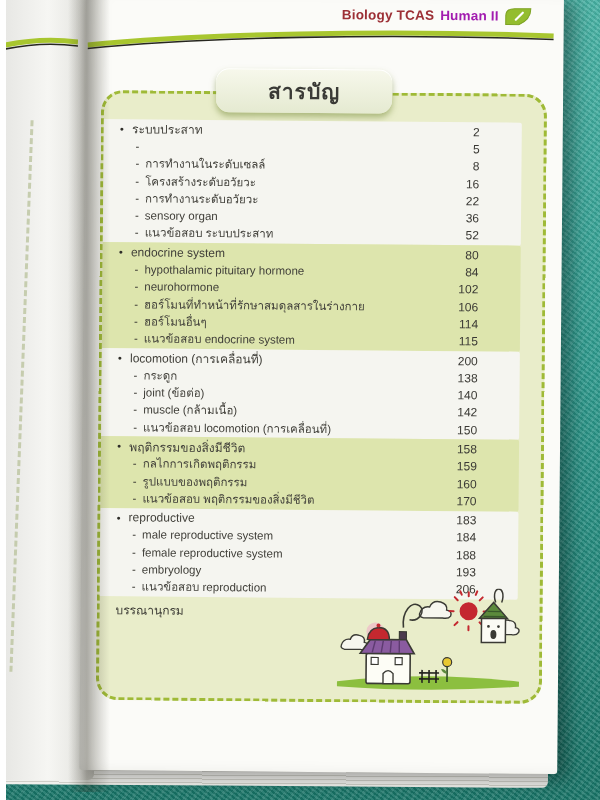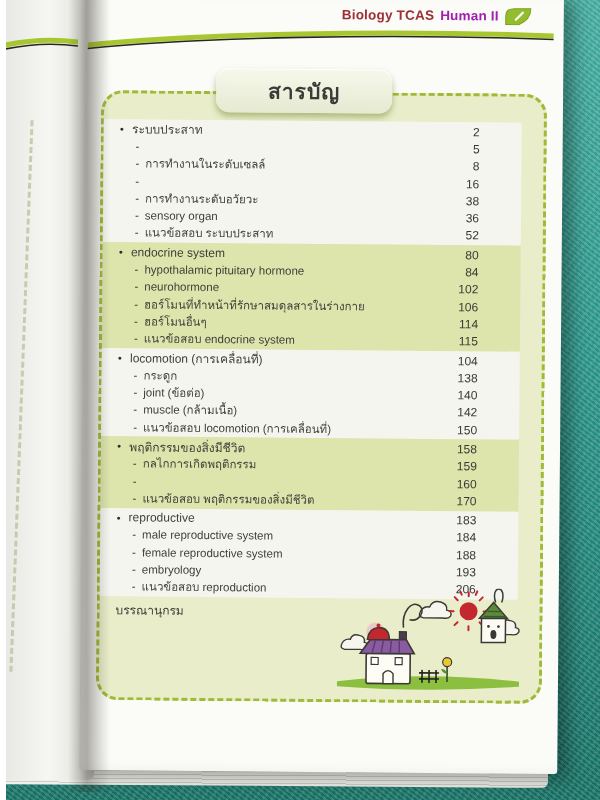--- a/index.html
+++ b/index.html
@@ -104,26 +104,27 @@
               <span class="pre">-</span>
               <span class="pg">5</span>
             </div>
             <div class="row lvl1">
               <span class="pre">-</span>
               <span class="lab">การทำงานในระดับเซลล์</span>
               <span class="pg">8</span>
             </div>
             <div class="row lvl1">
               <span class="pre">-</span>
+              <span class="lab">โครงสร้างระดับอวัยวะ</span>
               <span class="pg">16</span>
             </div>
             <div class="row lvl1">
               <span class="pre">-</span>
               <span class="lab">การทำงานระดับอวัยวะ</span>
-              <span class="pg">38</span>
+              <span class="pg">22</span>
             </div>
             <div class="row lvl1">
               <span class="pre">-</span>
               <span class="lab">sensory organ</span>
               <span class="pg">36</span>
             </div>
             <div class="row lvl1">
               <span class="pre">-</span>
               <span class="lab">แนวข้อสอบ ระบบประสาท</span>
               <span class="pg">52</span>
@@ -158,21 +159,21 @@
             <div class="row lvl1">
               <span class="pre">-</span>
               <span class="lab">แนวข้อสอบ endocrine system</span>
               <span class="pg">115</span>
             </div>
           </div>
           <div class="band band-white">
             <div class="row lvl0">
               <span class="pre">●</span>
               <span class="lab">locomotion (การเคลื่อนที่)</span>
-              <span class="pg">104</span>
+              <span class="pg">200</span>
             </div>
             <div class="row lvl1">
               <span class="pre">-</span>
               <span class="lab">กระดูก</span>
               <span class="pg">138</span>
             </div>
             <div class="row lvl1">
               <span class="pre">-</span>
               <span class="lab">joint (ข้อต่อ)</span>
               <span class="pg">140</span>
@@ -194,20 +195,21 @@
               <span class="lab">พฤติกรรมของสิ่งมีชีวิต</span>
               <span class="pg">158</span>
             </div>
             <div class="row lvl1">
               <span class="pre">-</span>
               <span class="lab">กลไกการเกิดพฤติกรรม</span>
               <span class="pg">159</span>
             </div>
             <div class="row lvl1">
               <span class="pre">-</span>
+              <span class="lab">รูปแบบของพฤติกรรม</span>
               <span class="pg">160</span>
             </div>
             <div class="row lvl1">
               <span class="pre">-</span>
               <span class="lab">แนวข้อสอบ พฤติกรรมของสิ่งมีชีวิต</span>
               <span class="pg">170</span>
             </div>
           </div>
           <div class="band band-white">
             <div class="row lvl0">

